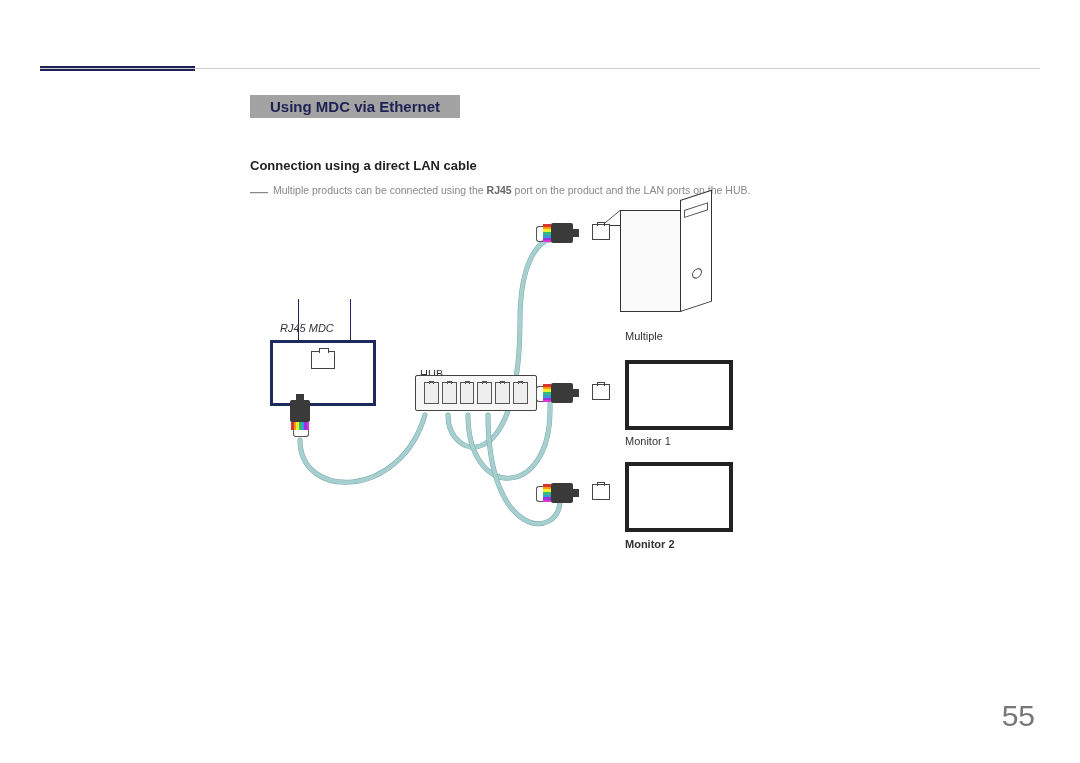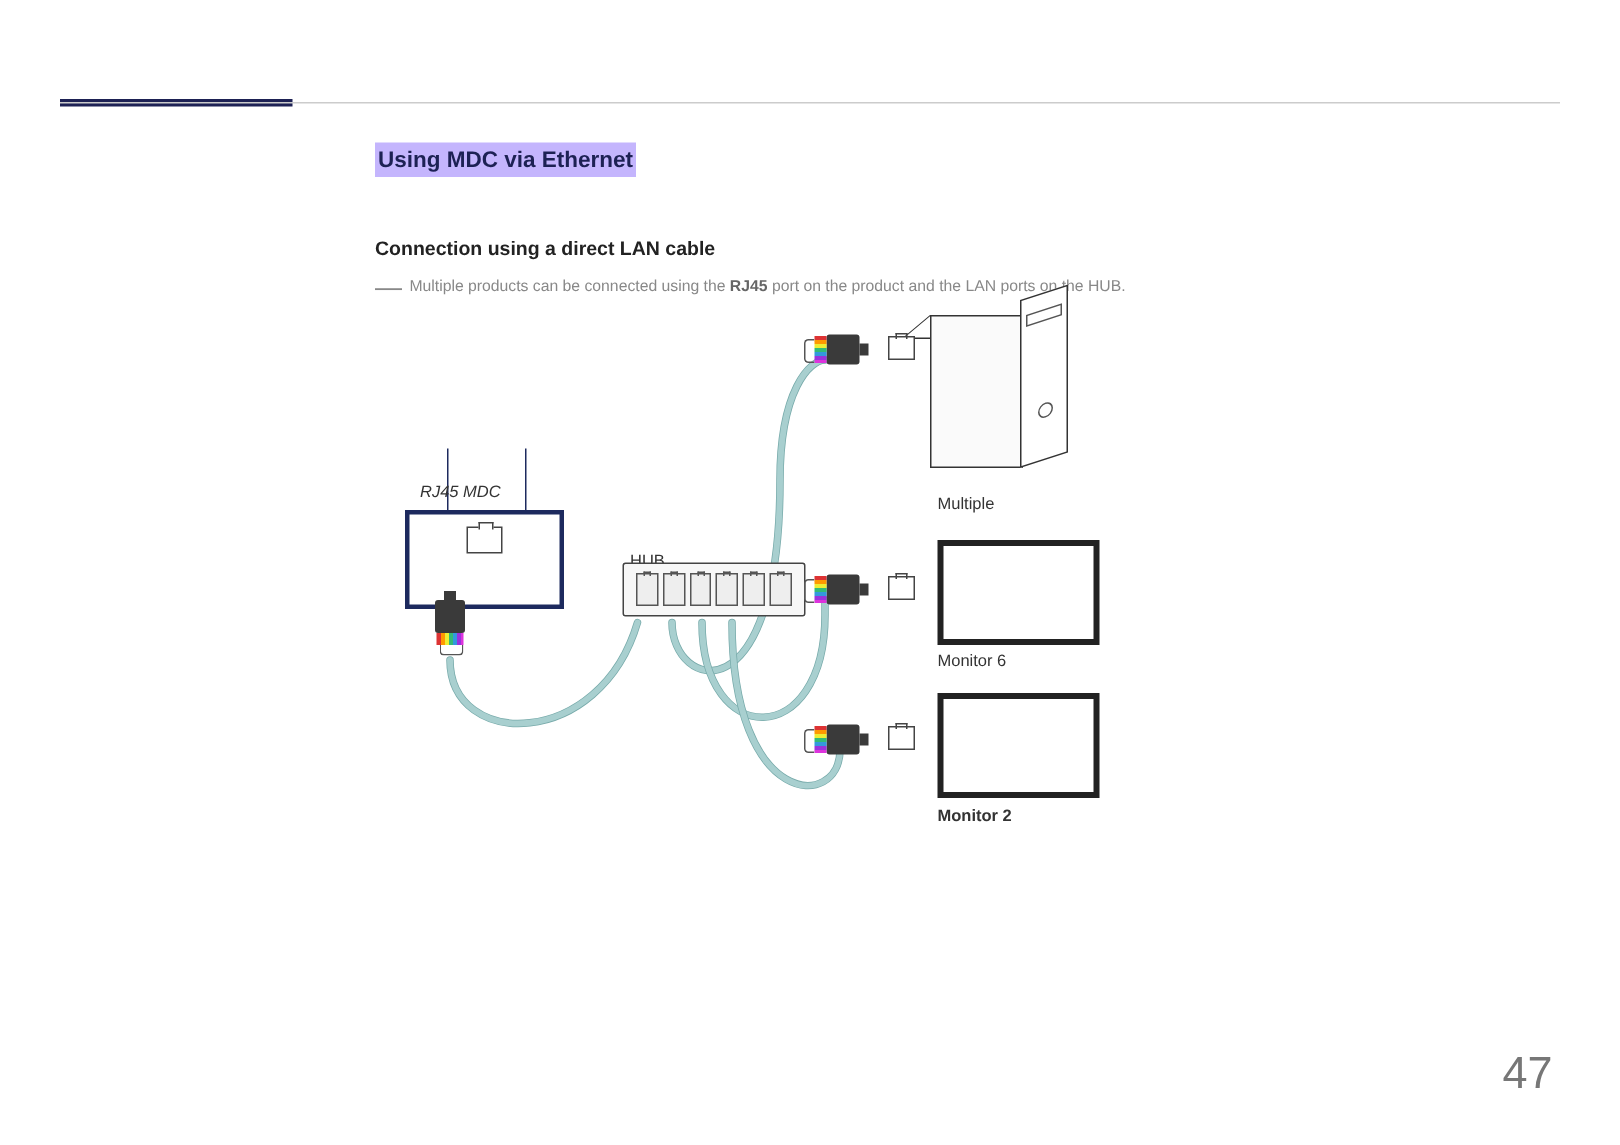--- a/index.html
+++ b/index.html
@@ -29,25 +29,25 @@
     background: #ccc;
   }
   .content {
     position: absolute;
     top: 95px;
     left: 250px;
     right: 40px;
   }
   .section-title {
     display: inline-block;
-    background: #c4b5fd;
+    background: #a3a3a3;
     color: #1d2154;
     font-weight: bold;
     font-size: 15px;
-    padding: 3px 2px;
+    padding: 3px 20px;
   }
   .intro {
     font-size: 10.5px;
     color: #333;
     margin-top: 10px;
     line-height: 1.4;
   }
   .subheading {
     font-size: 13px;
     font-weight: bold;
@@ -238,27 +238,27 @@
   <div class="lbl" style="left:375px; top:130px;">Multiple</div>
 
   <div class="plug" style="left:292px; top:176px; transform:rotate(90deg);">
     <div class="clip"></div>
       <div class="body"></div>
       <div class="wires"></div>
       <div class="boot"></div>
   </div>
   <div class="portbox-s" style="left:342px; top:184px;"></div>
   <div class="monitor" style="left:375px; top:160px;"></div>
-  <div class="lbl" style="left:375px; top:235px;">Monitor 6</div>
+  <div class="lbl" style="left:375px; top:235px;">Monitor 1</div>
 
   <div class="plug" style="left:292px; top:276px; transform:rotate(90deg);">
     <div class="clip"></div>
       <div class="body"></div>
       <div class="wires"></div>
       <div class="boot"></div>
   </div>
   <div class="portbox-s" style="left:342px; top:284px;"></div>
   <div class="monitor" style="left:375px; top:262px;"></div>
   <div class="lbl" style="left:375px; top:338px;font-weight:bold;">Monitor 2</div>
 
 </div>
 
-<div class="page-num">47</div>
+<div class="page-num">55</div>
 
 </body></html>

